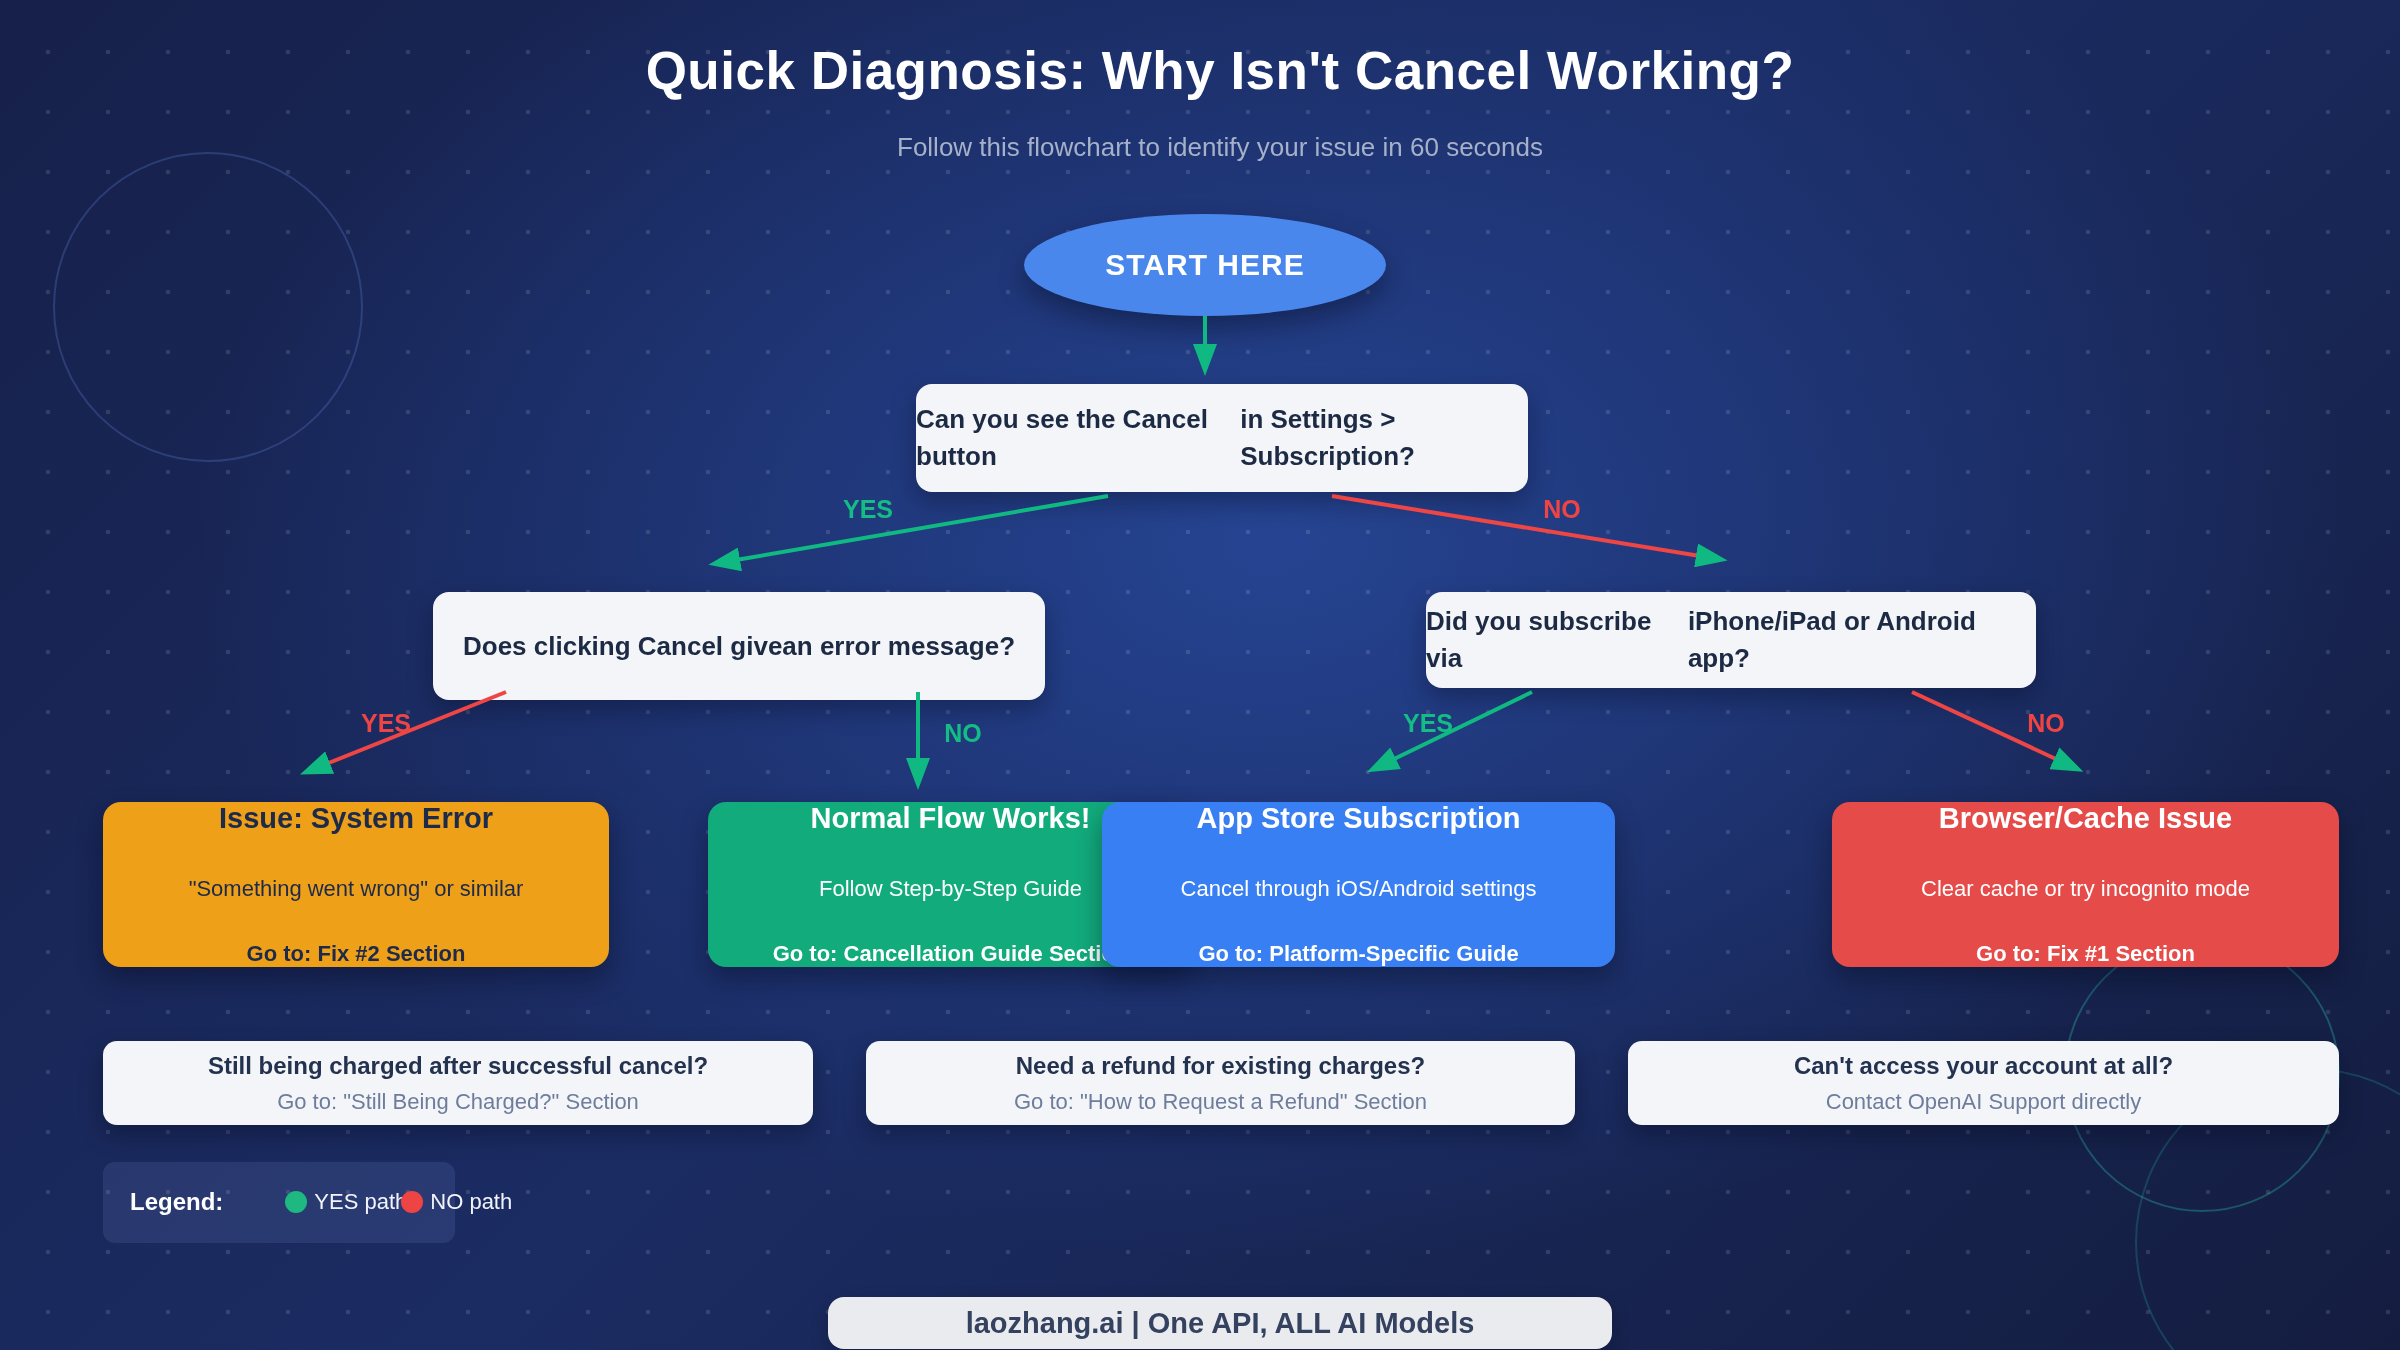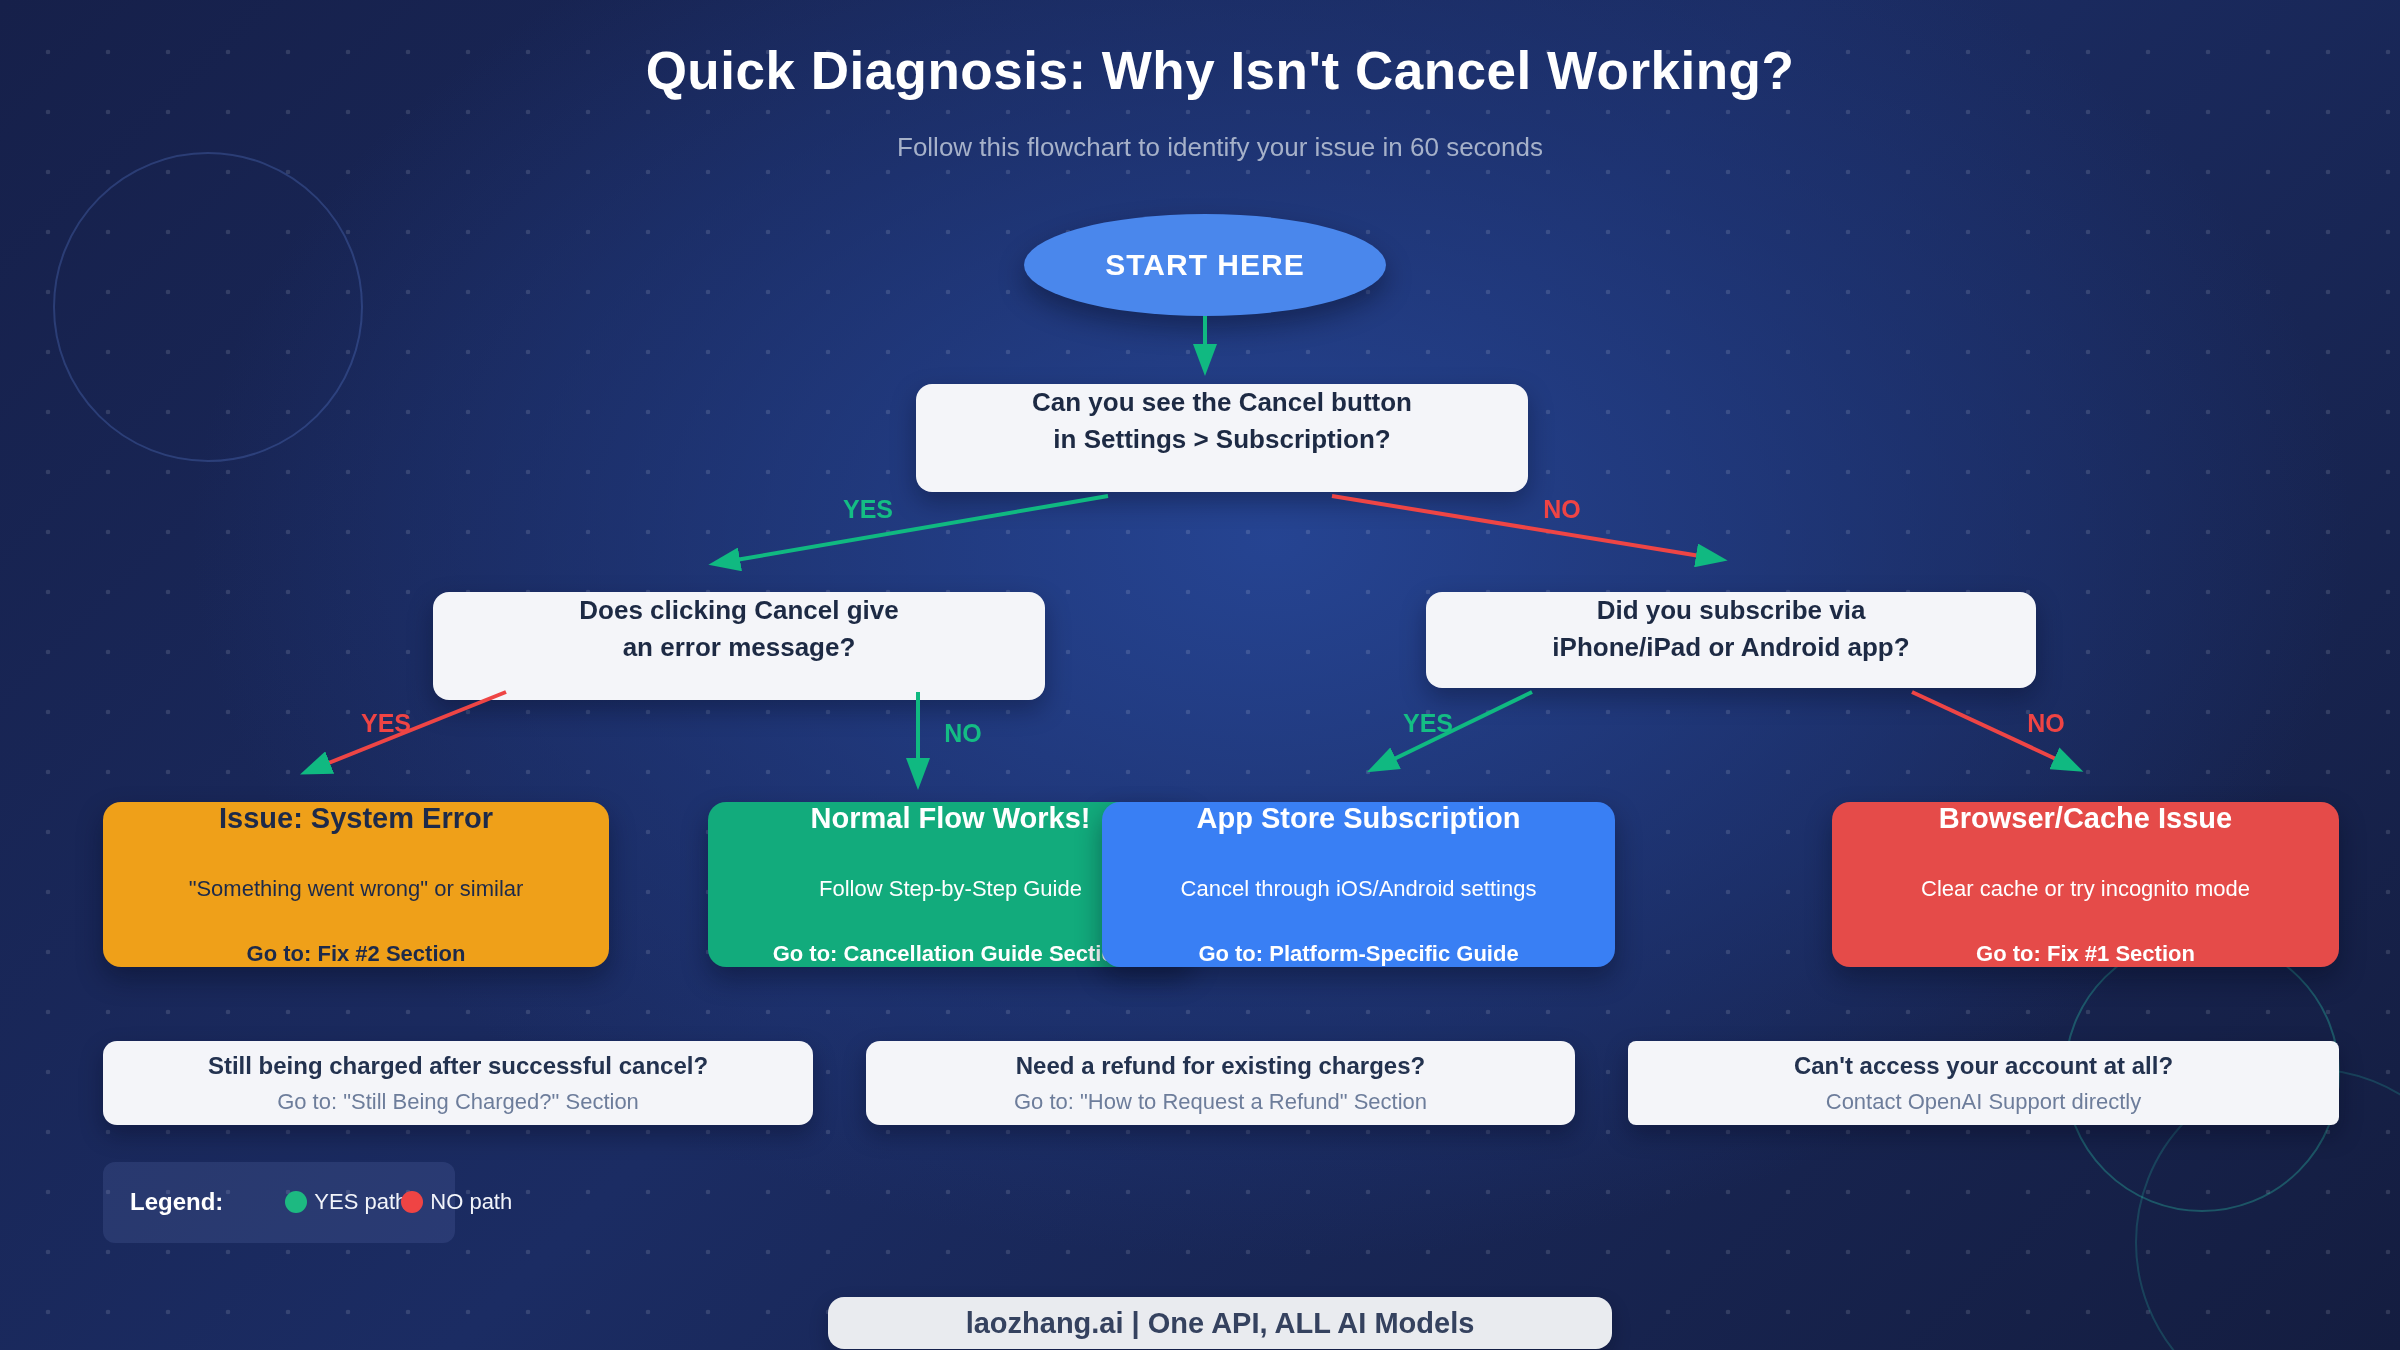--- a/index.html
+++ b/index.html
@@ -24,21 +24,21 @@
   .subtitle{position:absolute;top:132px;left:0;width:2440px;text-align:center;color:#a6b1c9;font-size:26px;}
 
   .ellipse{
     position:absolute;left:1024px;top:214px;width:362px;height:102px;background:#4a87ec;border-radius:50%;
     display:flex;align-items:center;justify-content:center;color:#fff;font-size:30px;font-weight:bold;letter-spacing:1px;
     box-shadow:0 12px 26px rgba(5,10,30,0.40);
   }
 
   .qbox{
     position:absolute;background:#f4f5f9;border-radius:16px;
-    display:flex;flex-direction:column;align-items:center;justify-content:flex-start;
+    display:flex;flex-direction:row;align-items:center;justify-content:center;
     box-shadow:0 10px 24px rgba(5,10,30,0.35);
   }
   .qbox .qline{font-size:26px;font-weight:bold;color:#1d2a44;line-height:37px;}
   .q1{left:916px;top:384px;width:612px;height:108px;}
   .q2{left:405px;top:592px;width:612px;height:108px;margin-left:28px;}
   .q3{left:1426px;top:592px;width:610px;height:96px;}
 
   .rbox{
     position:absolute;top:802px;height:165px;border-radius:18px;
     display:flex;flex-direction:column;align-items:center;justify-content:space-between;
@@ -54,21 +54,21 @@
 
   .ibox{
     position:absolute;top:1041px;height:84px;background:#f4f5f9;border-radius:14px;
     display:flex;flex-direction:column;align-items:center;justify-content:center;gap:9px;
     box-shadow:0 10px 22px rgba(5,10,30,0.35);text-align:center;z-index:4;
   }
   .ibox .ititle{font-size:24px;font-weight:bold;color:#23324f;}
   .ibox .isub{font-size:22px;color:#6d7d9b;}
   .i1{left:103px;width:710px;}
   .i2{left:866px;width:709px;}
-  .i3{left:1628px;width:711px;border-radius:8px;}
+  .i3{left:1628px;width:711px;}
 
   .legend{
     position:absolute;left:103px;top:1162px;width:352px;height:81px;
     background:rgba(134,158,224,0.14);border-radius:12px;
     display:flex;align-items:center;padding:12px 0 14px 27px;box-sizing:border-box;overflow:visible;
   }
   .legend-label{font-size:24px;font-weight:bold;color:#ffffff;}
   .dot{width:22px;height:22px;border-radius:50%;flex:none;}
   .dot.green{background:#1db981;margin-left:62px;}
   .dot.red{background:#ef4444;margin-left:-6px;}

